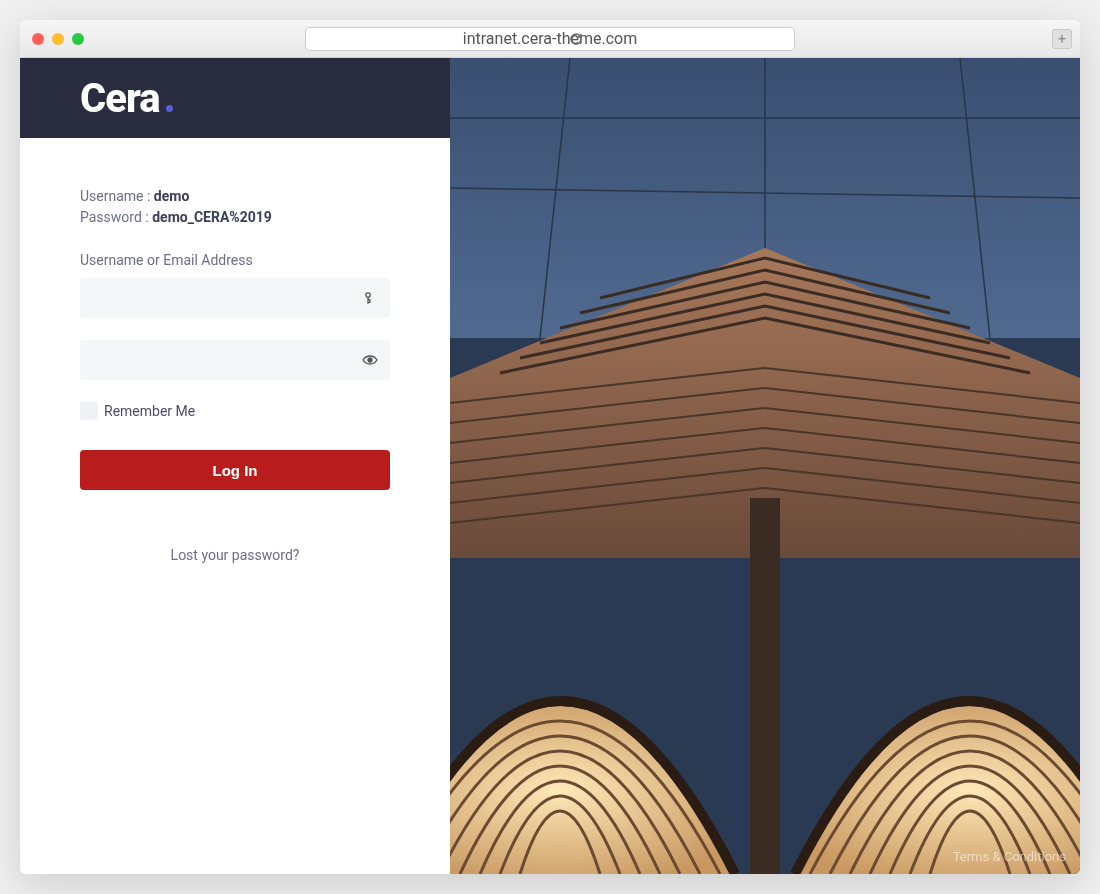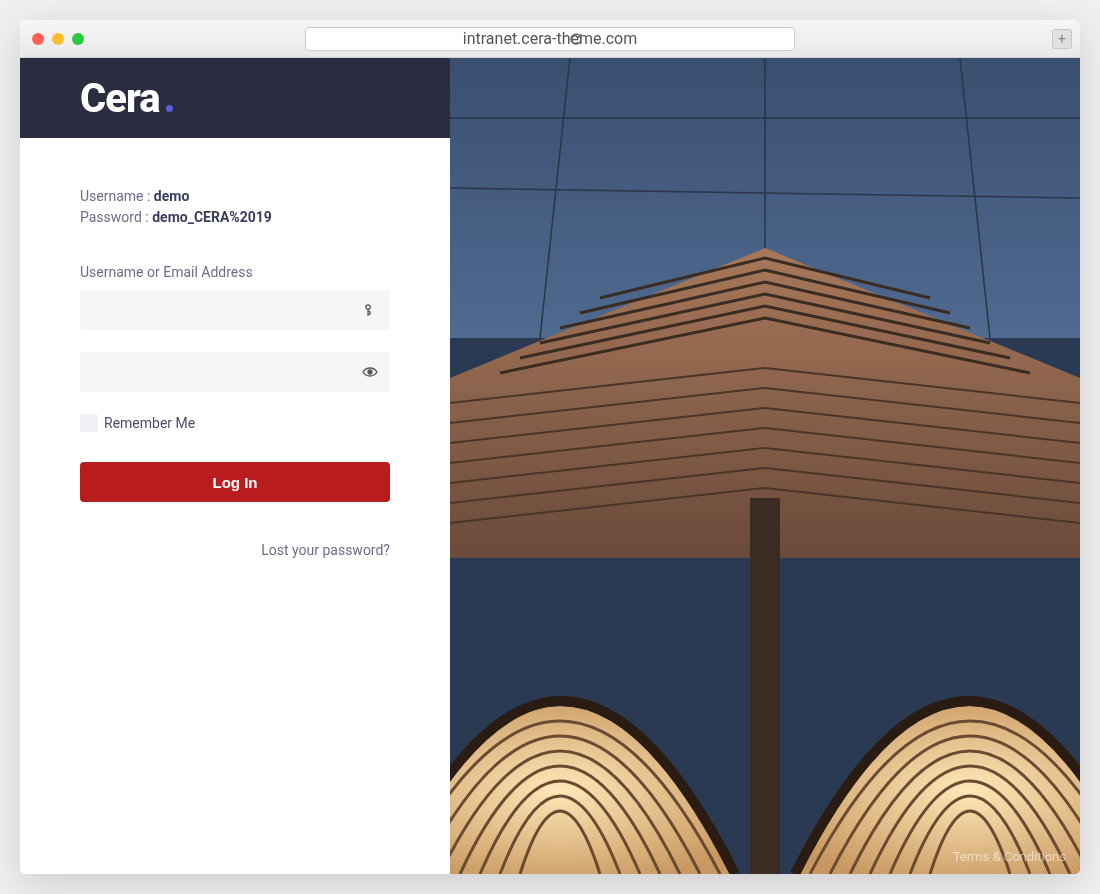--- a/index.html
+++ b/index.html
@@ -104,21 +104,21 @@
       margin-left: 6px;
       vertical-align: baseline;
     }
     .form-area {
       padding: 48px 60px 0 60px;
     }
     .demo-creds {
       font-size: 14px;
       color: #6b6e8a;
       line-height: 1.5;
-      margin-bottom: 36px;
+      margin-bottom: 24px;
     }
     .demo-creds b { color: #3a3d5c; font-weight: 700; }
     .form-label {
       display: block;
       font-size: 14px;
       color: #6b6e8a;
       margin-bottom: 10px;
     }
     .input-wrap {
       position: relative;
@@ -160,22 +160,22 @@
       height: 40px;
       background: #b91c1c;
       color: #fff;
       border: none;
       border-radius: 4px;
       font-size: 15px;
       font-weight: 600;
       cursor: pointer;
     }
     .lost-pw {
-      text-align: right;
-      margin-top: 40px;
+      text-align: center;
+      margin-top: 57px;
       font-size: 14px;
       color: #6b6e8a;
       cursor: pointer;
     }
     .right-panel {
       flex: 1;
       position: relative;
       overflow: hidden;
       background: #2a3a52;
     }

